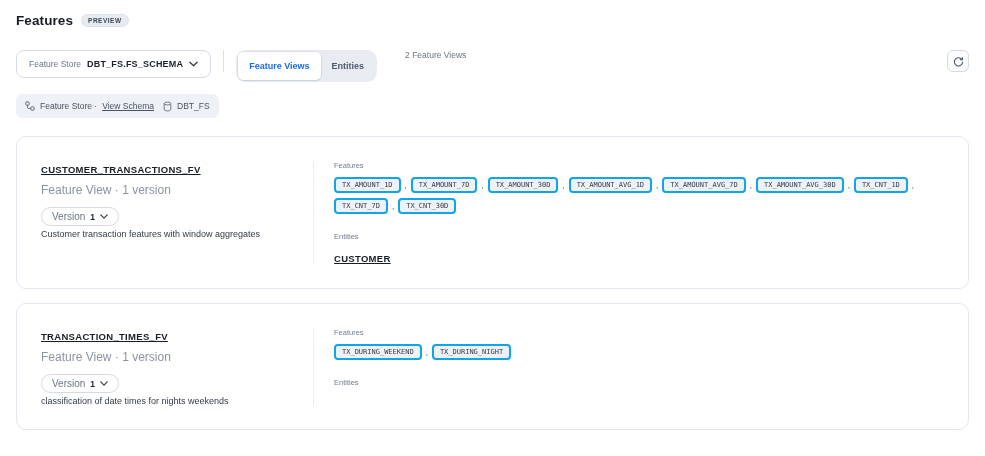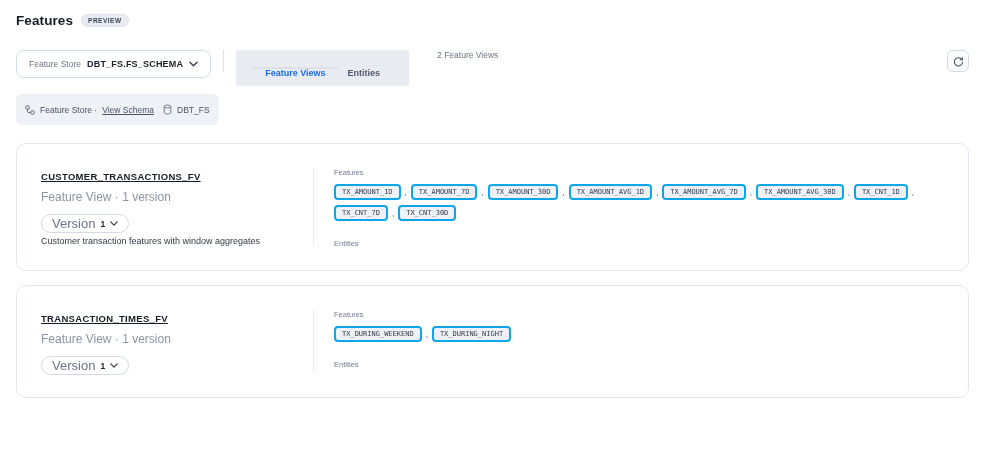--- a/index.html
+++ b/index.html
@@ -13,45 +13,45 @@
   .preview-badge { font-size:6.5px; font-weight:bold; letter-spacing:.5px; color:#3c4555;
                    background:#e7ebf1; border:1px solid #dde2ea; border-radius:9px; padding:2px 6px; }
 
   
   .toolbar { margin-top:20px; display:flex; align-items:flex-start; height:28px; }
   .store-selector { display:inline-flex; align-items:center; gap:6px; height:28px; padding:0 12px;
                     background:#fff; border:1px solid #d5dbe3; border-radius:8px; cursor:pointer; }
   .store-selector .lbl { font-size:8.5px; color:#6b7585; }
   .store-selector .val { font-size:9px; font-weight:bold; color:#1a212b; letter-spacing:.2px; }
   .vdiv { width:1px; height:22px; background:#dde2e9; margin:0 12px; }
-  .segmented { display:flex; background:#e8ecf2; border-radius:1px; padding:18px; height:24px; }
+  .segmented { display:flex; background:#e8ecf2; border-radius:10px; padding:2px; height:32px; }
   .tab { border:none; background:transparent; font-family:inherit; font-size:9px; font-weight:bold;
          color:#4e586a; padding:0 11px; border-radius:5px; cursor:pointer; }
   .tab.selected { background:#fff; color:var(--accent,#1a6ce7); box-shadow:0 0 0 1px rgba(16,24,40,.05), 0 1px 2px rgba(16,24,40,.08); }
   .count { font-size:8.5px; color:#6b7585; margin-left:28px; }
   .refresh-button { margin-left:auto; width:22px; height:22px; display:flex; align-items:center; justify-content:center;
                     background:#fbfcfd; border:1px solid #d6dbe2; border-radius:6px; cursor:pointer; }
 
   
   .breadcrumb { margin-top:16px; display:inline-flex; align-items:center; gap:5px;
-                background:#eef1f5; border-radius:6px; padding:4px 9px; font-size:8.5px; color:#4a5362; height:31px; }
+                background:#eef1f5; border-radius:6px; padding:4px 9px; font-size:8.5px; color:#4a5362; height:24px; }
   .breadcrumb a { color:#4a5362; text-decoration:underline; cursor:pointer; }
   .bc-icon { display:inline-flex; color:#5a6372; }
   .bc-db { margin-left:4px; }
 
   
   .cards { margin-top:18px; display:flex; flex-direction:column; gap:14px; }
   .card { display:flex; background:#fff; border:1px solid #e2e7ee; border-radius:10px; padding:22px 24px; }
   .card-left { width:272px; flex-shrink:0; }
   .card-title { display:inline-block; font-size:9.5px; font-weight:bold; color:#171d26;
                 text-decoration:underline; letter-spacing:.3px; cursor:pointer; }
   .card-subtitle { margin-top:6px; font-size:12px; color:#8b94a3; }
   .version-pill { margin-top:10px; display:inline-flex; align-items:center; gap:5px; height:19px;
                   background:#fff; border:1px solid #d5dbe3; border-radius:11px; padding:0 10px; cursor:pointer; }
-  .version-pill .lbl { font-size:13px; color:#6b7585; }
+  .version-pill .lbl { font-size:10px; color:#6b7585; }
   .version-pill .val { font-size:8.5px; font-weight:bold; color:#1a212b; }
   .card-desc { margin-top:2px; font-size:9px; line-height:1.35; color:#343b47; max-width:240px; }
   .card-divider { width:1px; background:#e8ecef; margin:2px 20px 2px 0; }
   .card-right { flex:1; min-width:0; padding-top:2px; }
   .section-label { font-size:7.5px; color:#717d93; }
   .chips { margin-top:7px; display:flex; flex-wrap:wrap; align-items:center; gap:5px 4px; max-width:613px; }
   .chip { font-family:"DejaVu Sans Mono", monospace; font-size:7px; color:#333c4b;
           background:#eef1f5; border:2px solid #0ea5e9; border-radius:4px; padding:2px 6px; white-space:nowrap; }
   .comma { font-size:8px; color:#333c4b; }
   .entities-label { margin-top:18px; }
@@ -147,36 +147,38 @@
             <span class="comma">,</span>
             <span class="chip">TX_AMOUNT_AVG_30D</span>
             <span class="comma">,</span>
             <span class="chip">TX_CNT_1D</span>
             <span class="comma">,</span>
             <span class="chip">TX_CNT_7D</span>
             <span class="comma">,</span>
             <span class="chip">TX_CNT_30D</span>
           </div>
       <div class="section-label entities-label">Entities</div>
+      <div class="entity-links"><a class="entity-link">CUSTOMER</a></div>
     </div>
   </section>
 
   <section class="card">
     <div class="card-left">
       <a class="card-title">TRANSACTION_TIMES_FV</a>
       <div class="card-subtitle">Feature View · 1 version</div>
       <button class="version-pill">
         <span class="lbl">Version</span>
         <span class="val">1</span>
         <span>
           <svg width="8" height="5" viewBox="0 0 10 6">
                 <path d="M1 1l4 4 4-4" stroke="#39404c" stroke-width="1.6" fill="none" stroke-linecap="round" stroke-linejoin="round"></path>
               </svg>
         </span>
       </button>
+      <p class="card-desc">classification of date times for nights weekends</p>
     </div>
     <div class="card-divider"></div>
     <div class="card-right">
       <div class="section-label">Features</div>
       <div class="chips">
             <span class="chip">TX_DURING_WEEKEND</span>
             <span class="comma">,</span>
             <span class="chip">TX_DURING_NIGHT</span>
           </div>
       <div class="section-label entities-label">Entities</div>

